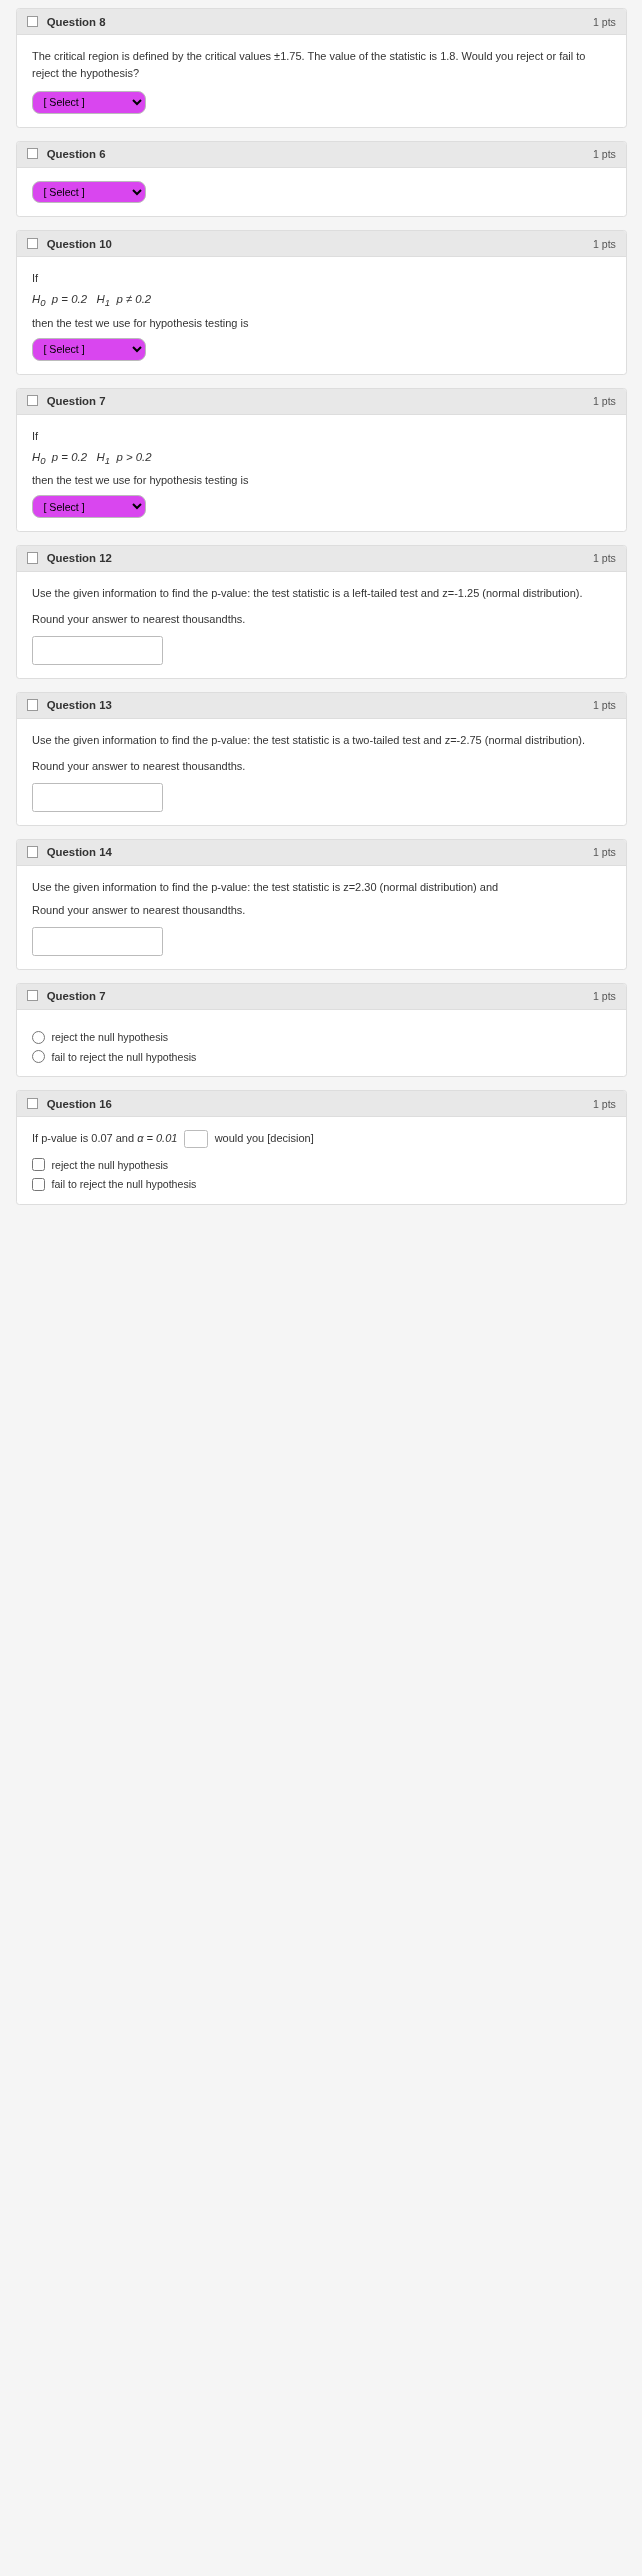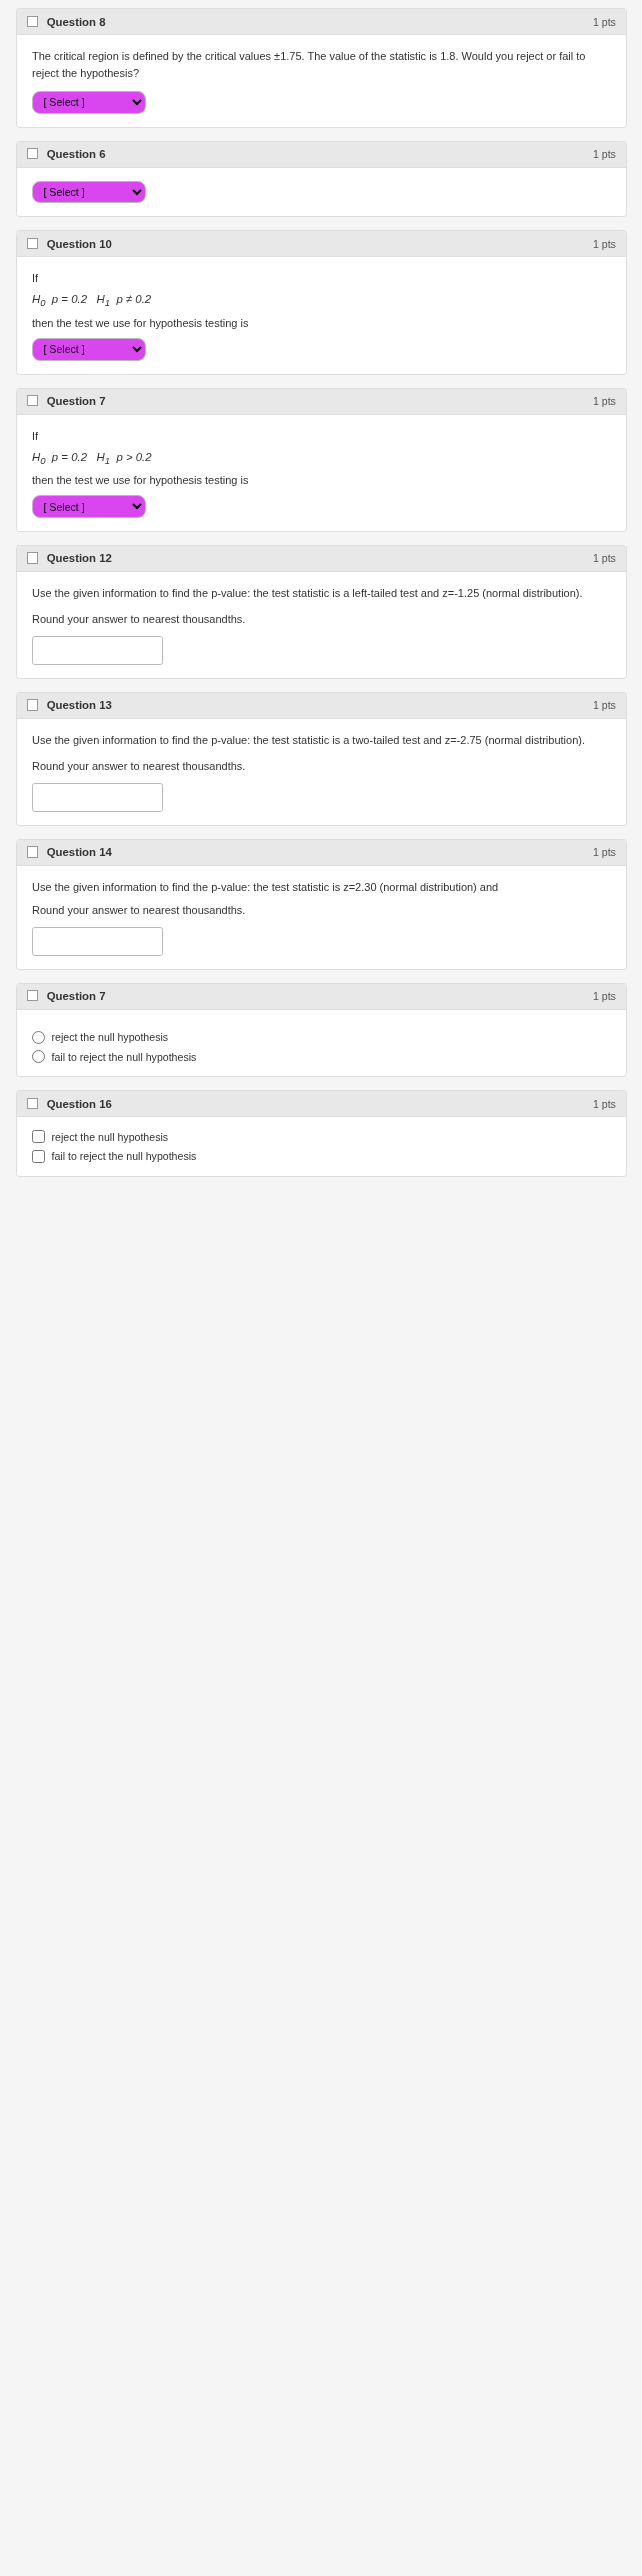--- a/index.html
+++ b/index.html
@@ -297,20 +297,27 @@
 
   <div class="question-card">
     <div class="question-header">
       <div class="question-header-left">
         <div class="question-checkbox"></div>
         <span class="question-title">Question 16</span>
       </div>
       <span class="question-pts">1 pts</span>
     </div>
     <div class="question-body">
+      <p class="q15-text" style="margin-bottom:9.8px;">
+        <span>If p-value is 0.07 and </span><span style="font-style:italic;"><i>α</i> = 0.01</span>
+        <span class="spinner-input-wrap" style="display:inline-block; vertical-align:middle; margin: 0 3.3px;">
+          <input type="text" value="" style="width: 24.5px; height: 18px; font-size: 9.8px; padding: 1.6px 3.3px; border: 0.8px solid rgb(187, 187, 187); border-radius: 2.5px;">
+        </span>
+        <span>would you [decision]</span>
+      </p>
       <div style="display:flex;flex-direction:column;gap:6.5px;">
         <label class="checkbox-option">
           <input type="checkbox" style="">
           <span>reject the null hypothesis</span>
         </label>
         <label class="checkbox-option">
           <input type="checkbox" style="">
           <span>fail to reject the null hypothesis</span>
         </label>
       </div>

